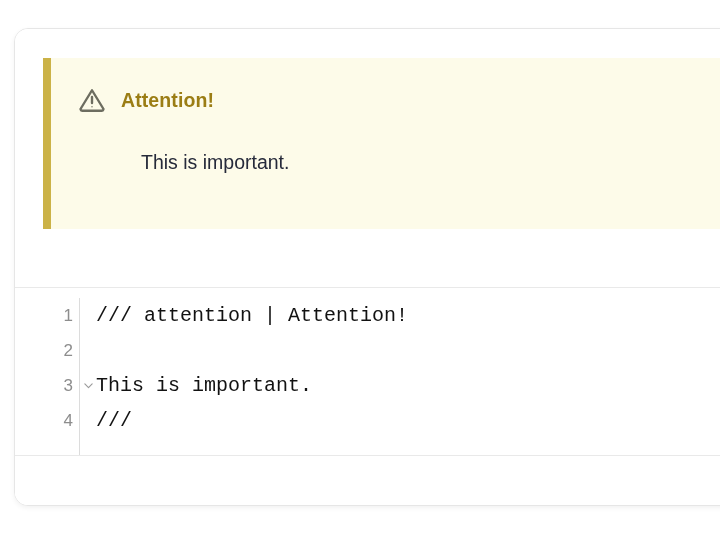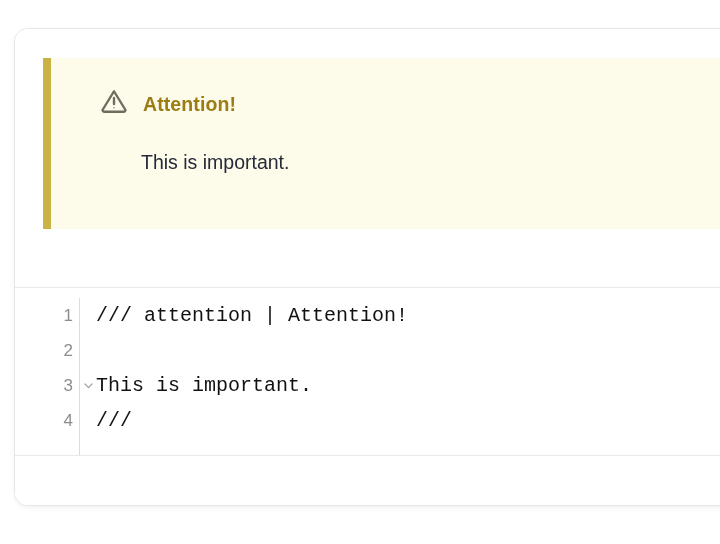--- a/index.html
+++ b/index.html
@@ -49,24 +49,24 @@
     top: 29px;
     right: 0;
     height: 171px;
     background: #fdfbe9;
     border-left: 8px solid #cbb247;
     box-sizing: border-box;
   }
 
   #admonition-title-row {
     position: absolute;
-    left: 48px;
+    left: 26px;
     top: 26px;
     display: flex;
-    align-items: flex-end;
+    align-items: center;
     gap: 14px;
     height: 32px;
   }
 
   #warning-icon {
     width: 30px;
     height: 30px;
     display: block;
     flex: 0 0 auto;
   }

